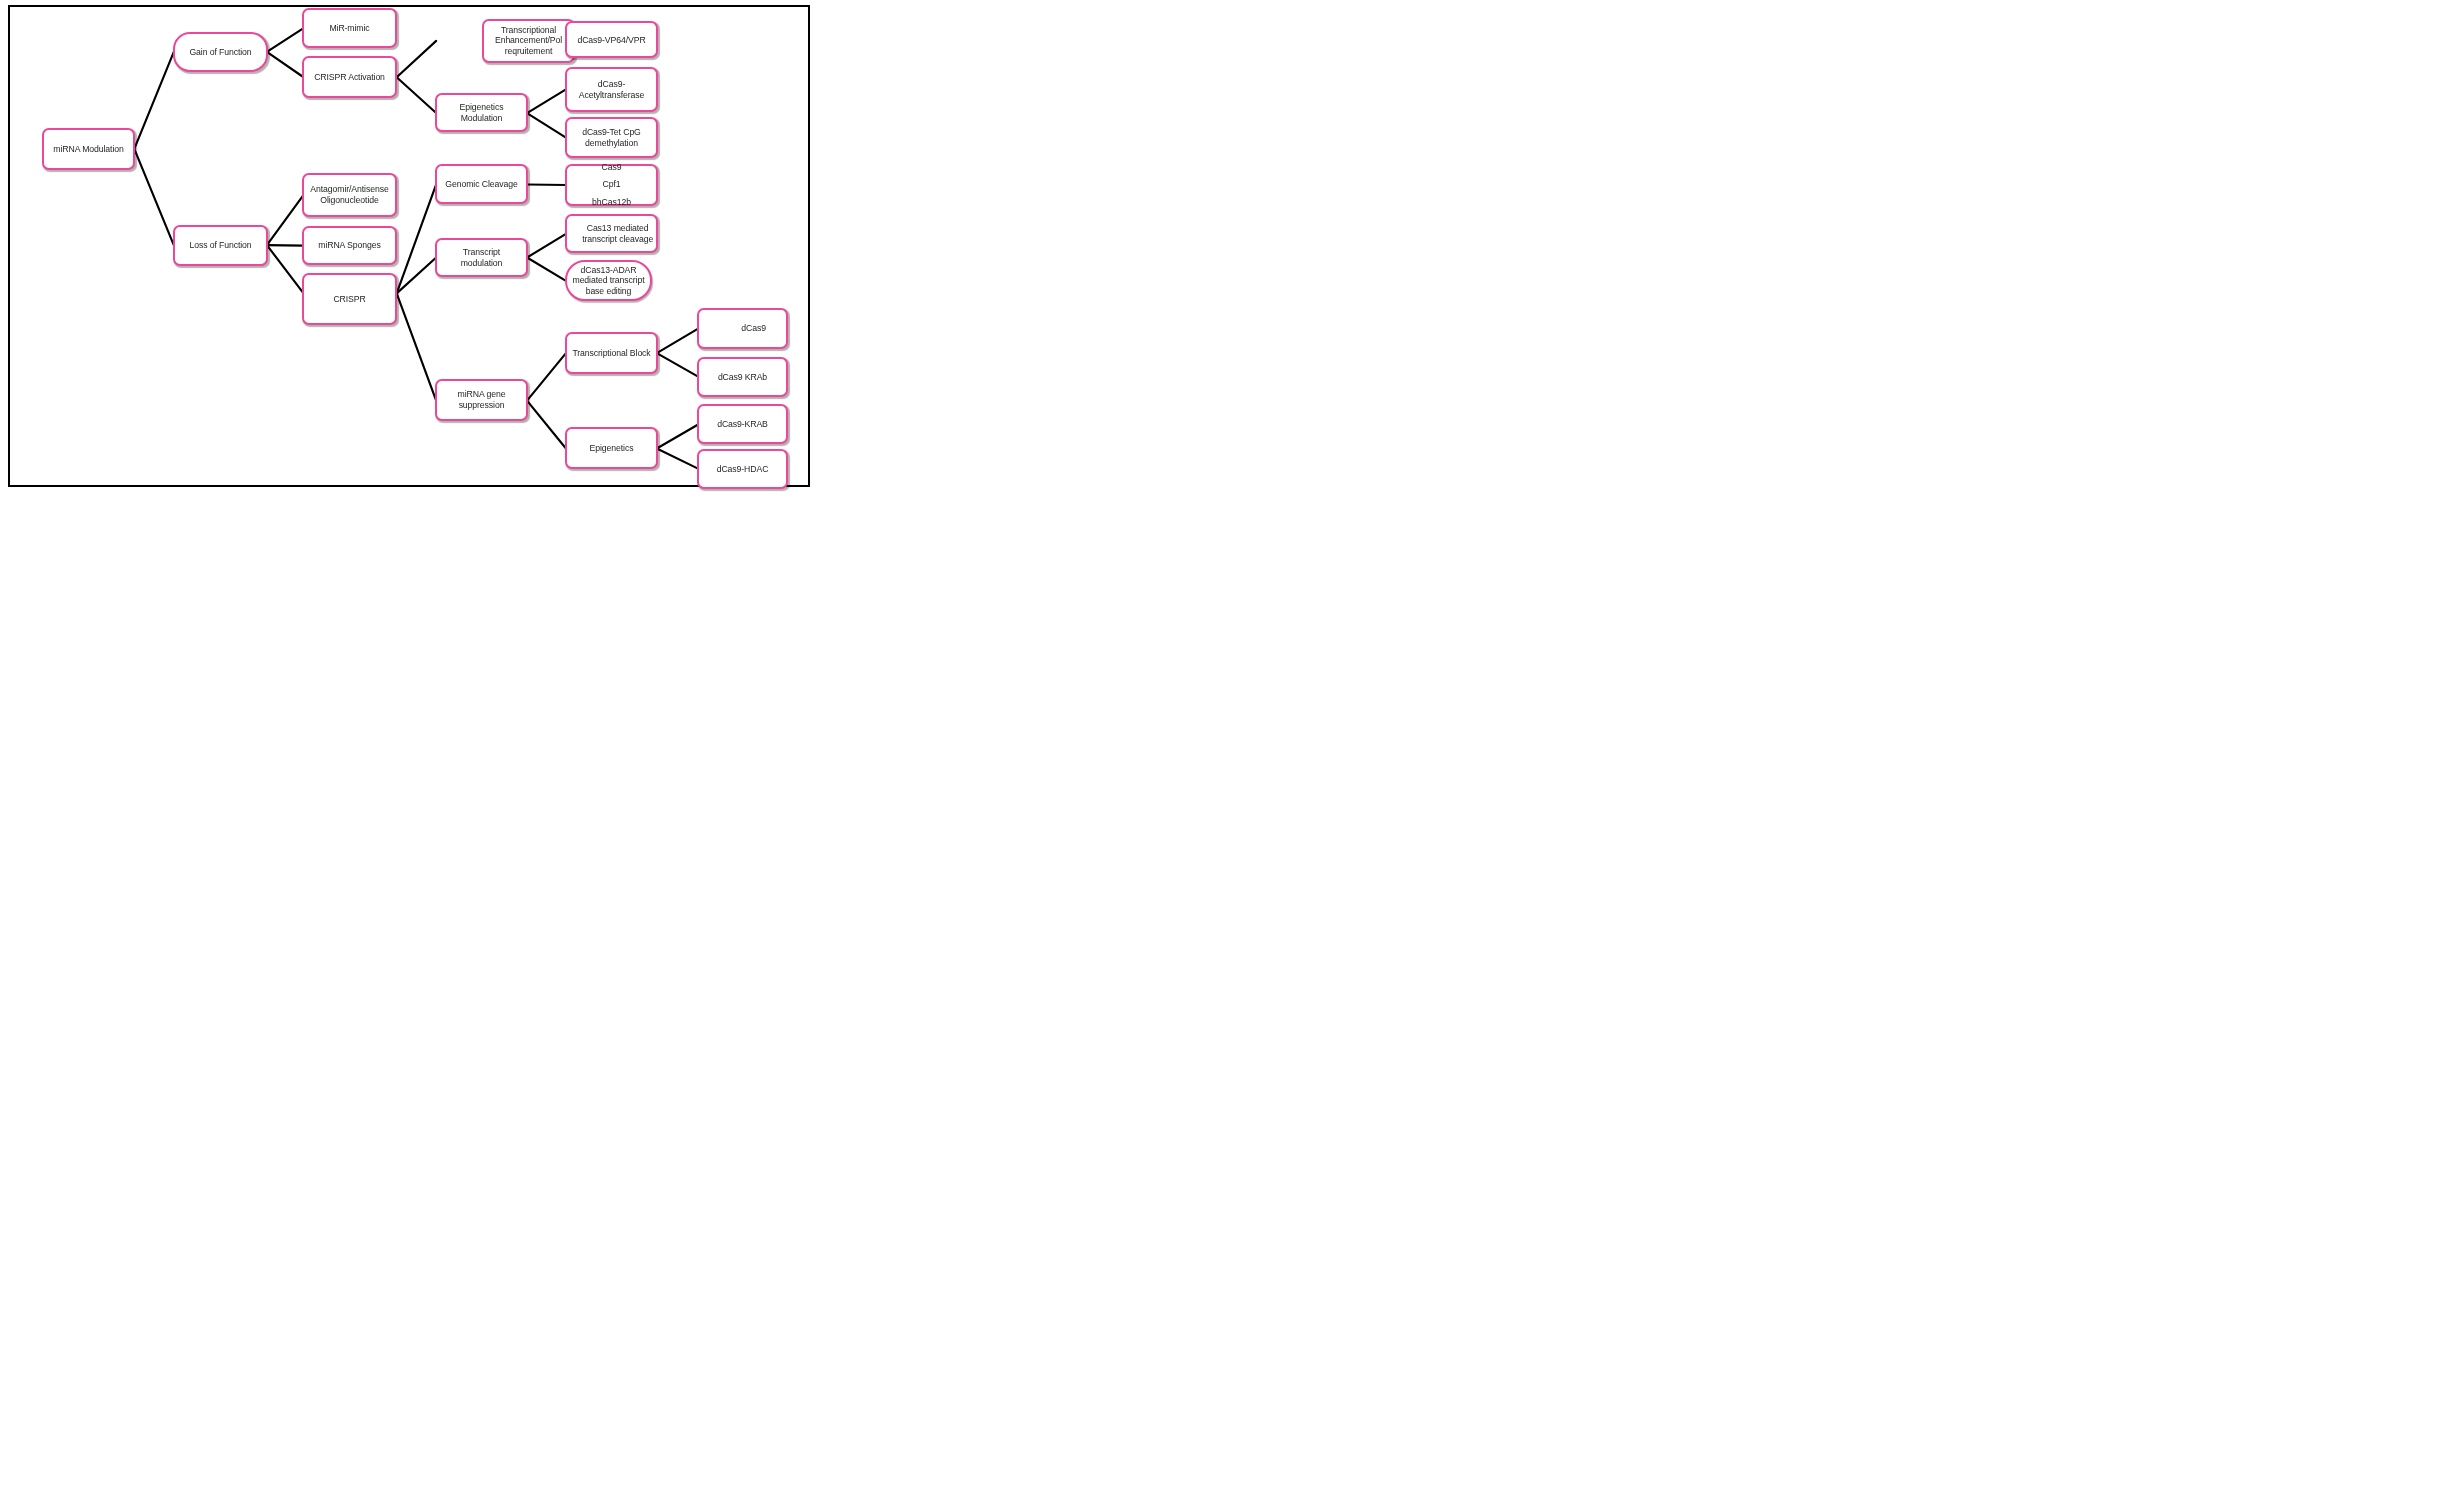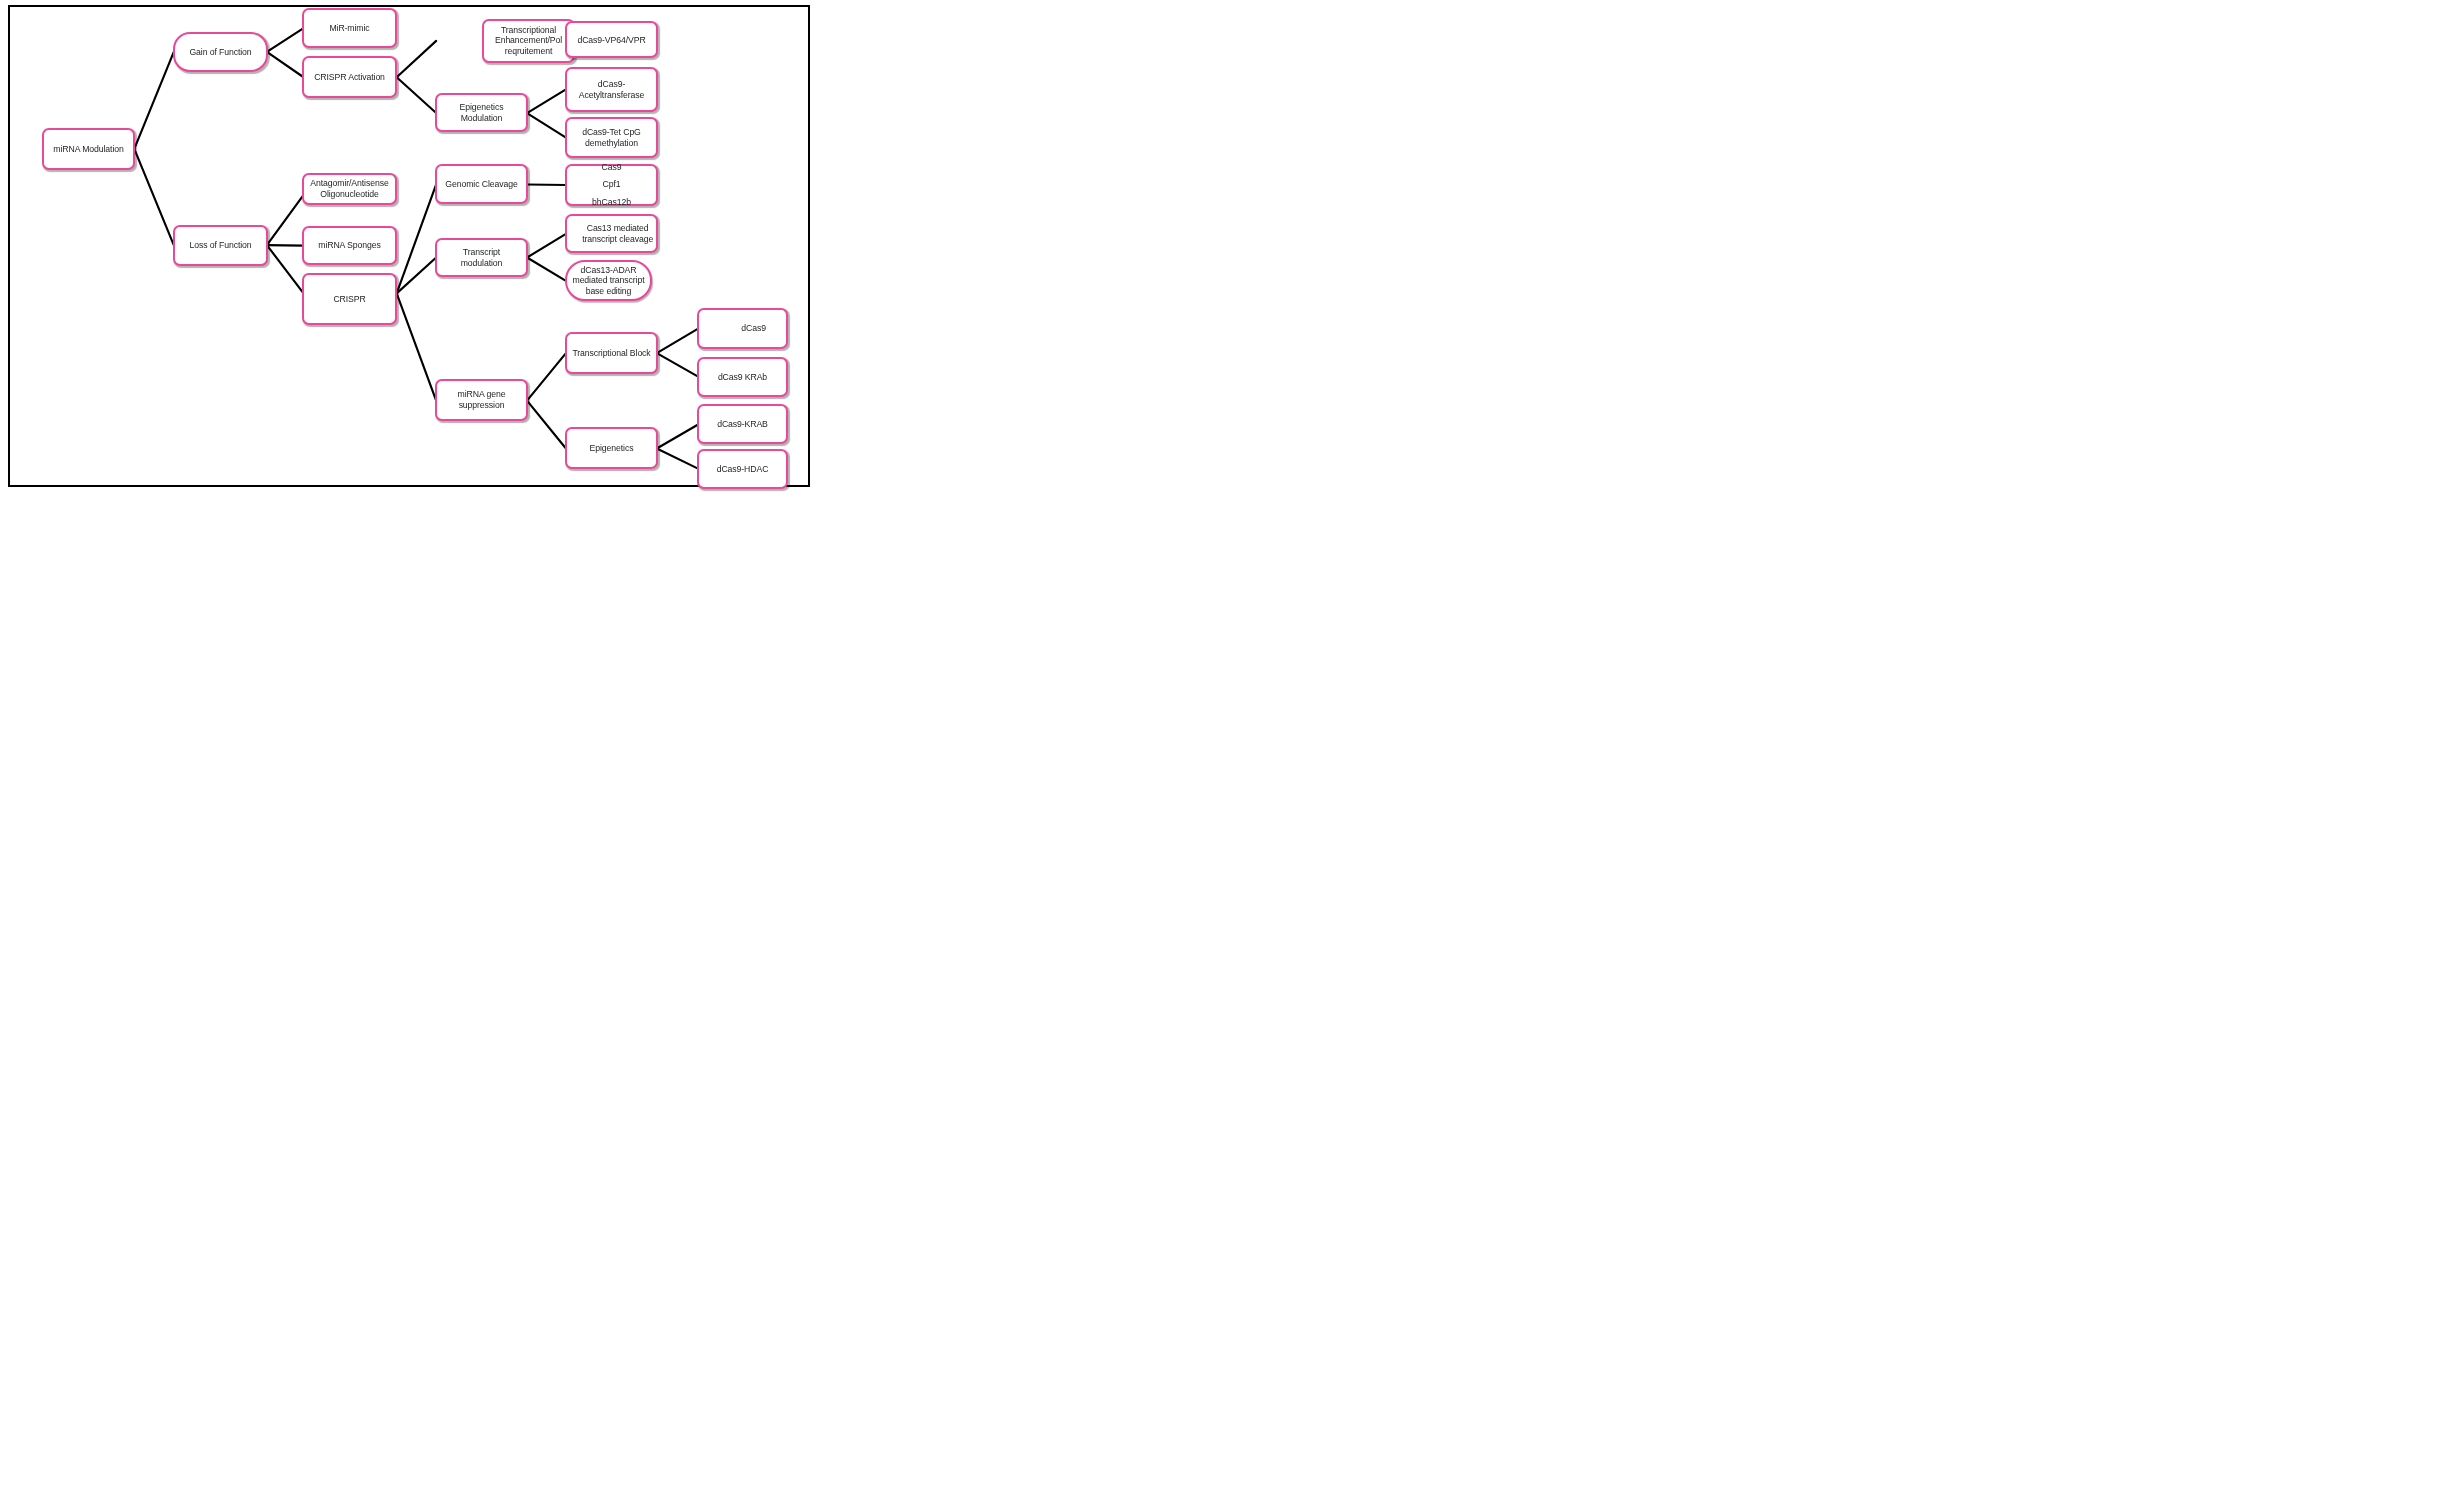--- a/index.html
+++ b/index.html
@@ -121,21 +121,21 @@
   </div>
   <div class="node" style="left:565px; top:67px; width:93px; height:45px;">
     <span class="label">dCas9-
 Acetyltransferase</span>
   </div>
   <div class="node" style="left:565px; top:117px; width:93px; height:41px;">
     <span class="label">dCas9-Tet CpG
 demethylation</span>
   </div>
 
-  <div class="node" style="left:302px;  top:173px; width:95px; height:32px;">
+  <div class="node" style="left:302px;  top:173px; width:95px; height:44px;">
     <span class="label">Antagomir/Antisense
 Oligonucleotide</span>
   </div>
   <div class="node" style="left:302px;  top:226px; width:95px; height:39px;">
     <span class="label">miRNA Sponges</span>
   </div>
   <div class="node" style="left:302px;  top:273px; width:95px; height:52px;">
     <span class="label">CRISPR</span>
   </div>
 

